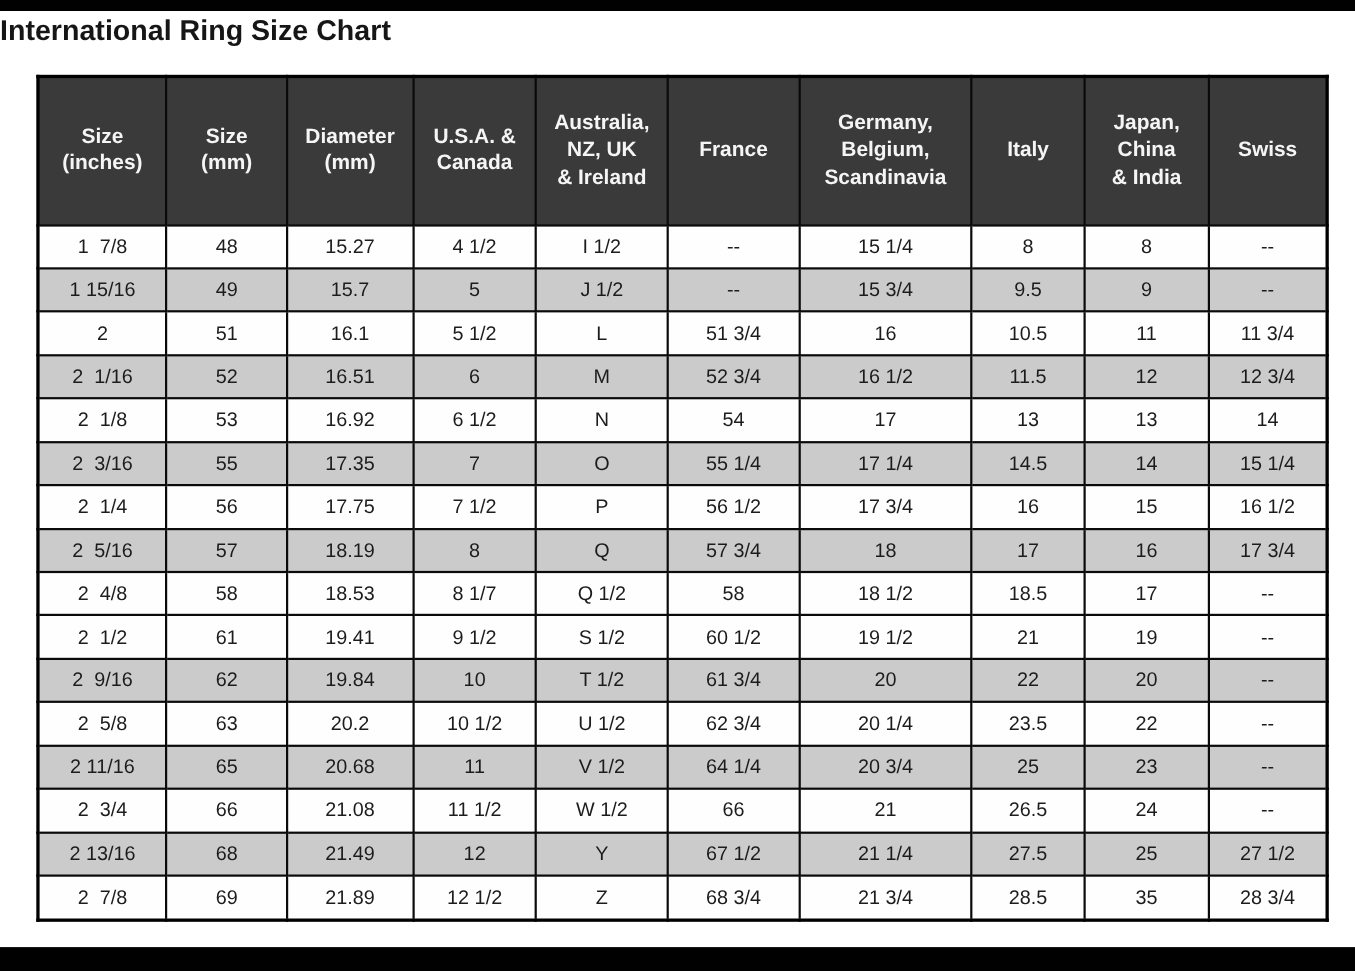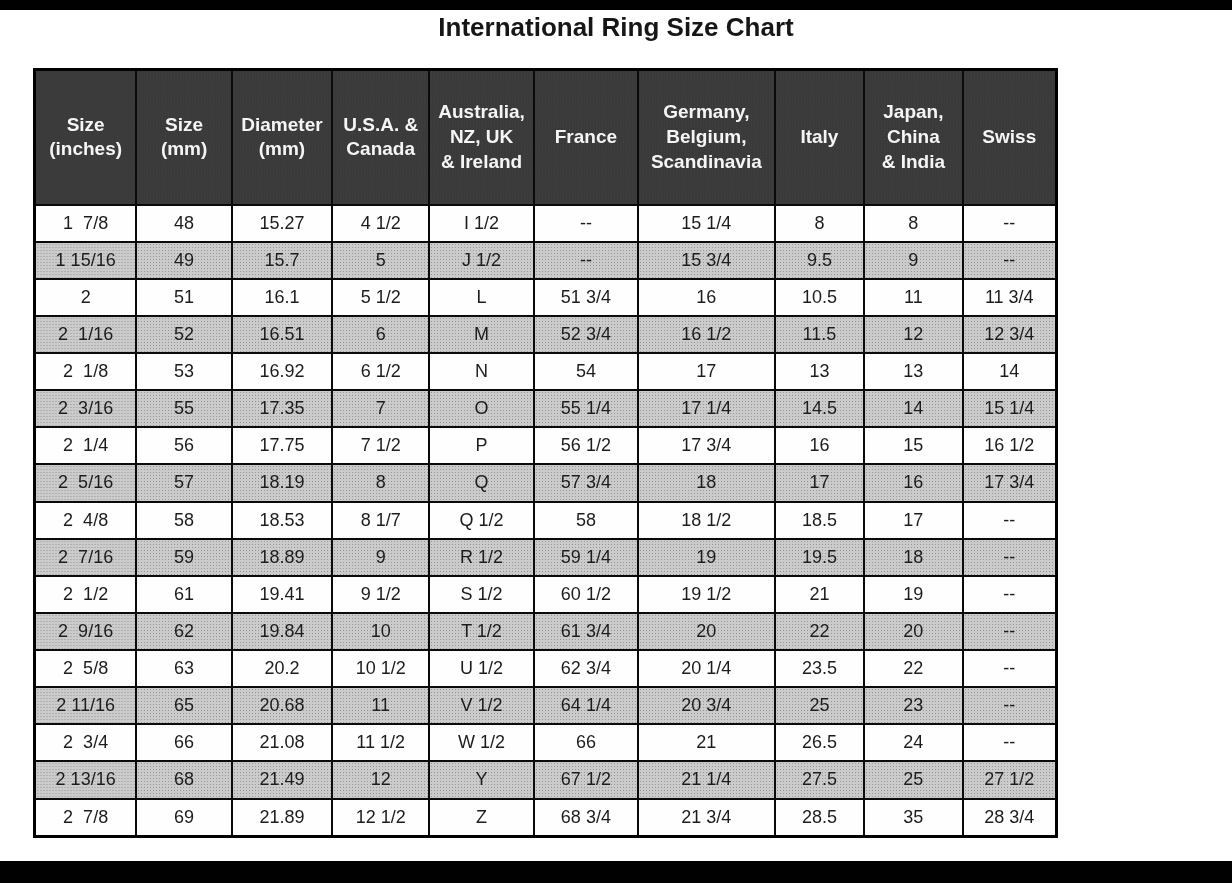--- a/index.html
+++ b/index.html
@@ -13,31 +13,30 @@
   }
   .edge-bar {
     position: absolute; left: 0; right: 0;
     background: #010101;
   }
   .edge-bar.top { top: 0; height: 10px; }
   .edge-bar.bottom { top: 861px; height: 22px; }
   .page-title {
     position: absolute;
     top: 9px; left: 0; right: 0;
-    text-align: center;
     font-size: 26px;
     font-weight: bold;
     color: #161616;
     line-height: 36px;
     letter-spacing: 0px;
   }
   table.ring-chart {
     position: absolute;
     left: 33px; top: 68px;
-    width: 1025px; height: 770px;
+    width: 1175px; height: 770px;
     border-collapse: collapse;
     table-layout: fixed;
     border: 3px solid #000;
   }
   table.ring-chart th, table.ring-chart td {
     border: 2px solid #0a0a0a;
     text-align: center;
     vertical-align: middle;
     padding: 0 2px;
   }
@@ -213,32 +212,20 @@
         <td>58</td>
         <td>18.53</td>
         <td>8 1/7</td>
         <td>Q 1/2</td>
         <td>58</td>
         <td>18 1/2</td>
         <td>18.5</td>
         <td>17</td>
         <td>--</td>
       </tr>
-      <tr class="shaded">
-        <td>2  7/16</td>
-        <td>59</td>
-        <td>18.89</td>
-        <td>9</td>
-        <td>R 1/2</td>
-        <td>59 1/4</td>
-        <td>19</td>
-        <td>19.5</td>
-        <td>18</td>
-        <td>--</td>
-      </tr>
       <tr>
         <td>2  1/2</td>
         <td>61</td>
         <td>19.41</td>
         <td>9 1/2</td>
         <td>S 1/2</td>
         <td>60 1/2</td>
         <td>19 1/2</td>
         <td>21</td>
         <td>19</td>

